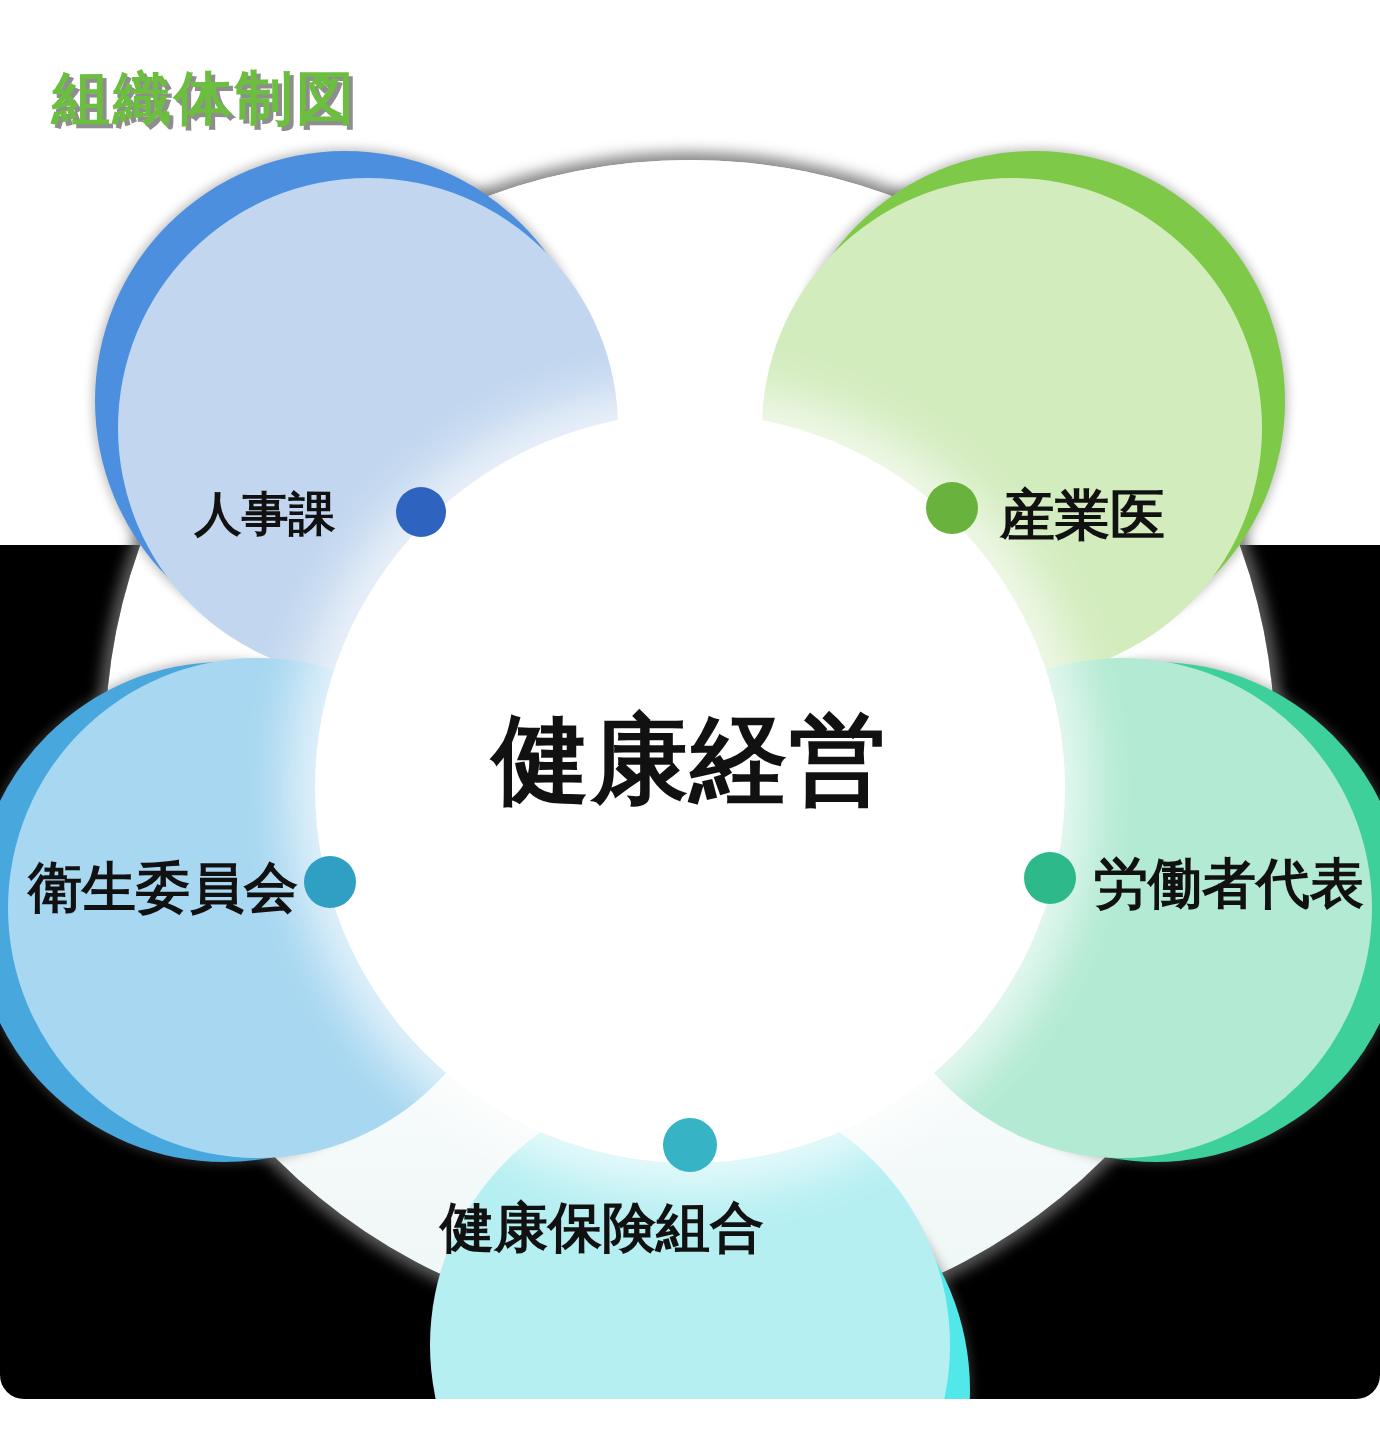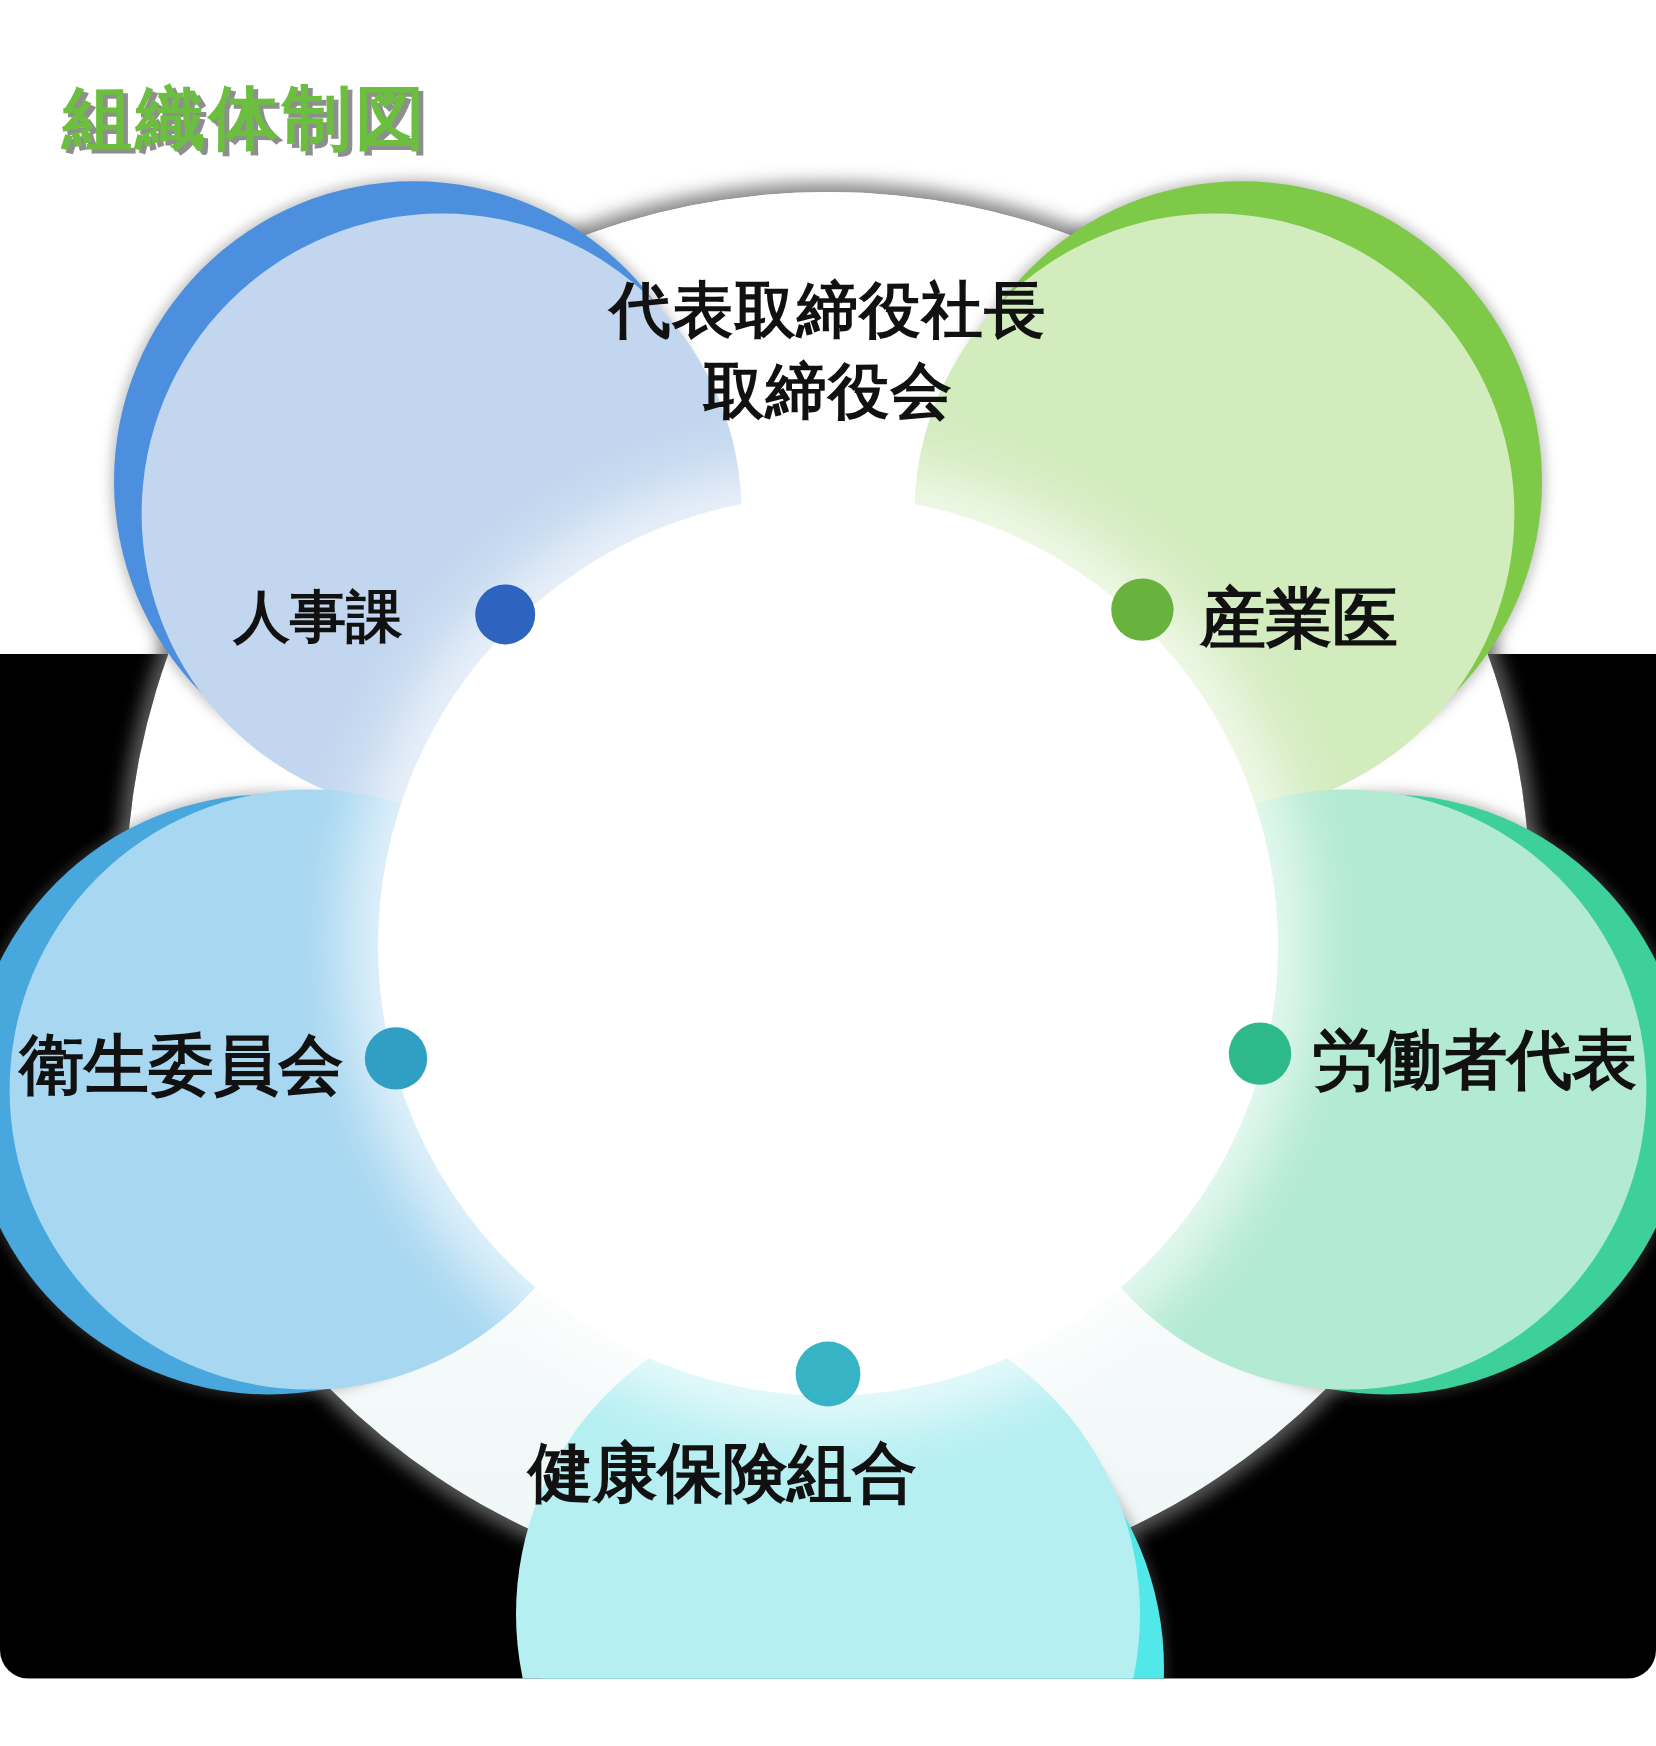--- a/index.html
+++ b/index.html
@@ -62,21 +62,21 @@
     left:340px;top:714px;width:700px;
     text-align:center;color:#111;
     font-size:97px;font-weight:900;line-height:106px;
     letter-spacing:2px;white-space:nowrap;
   }
   .node-label{
     position:absolute;color:#111;font-weight:800;white-space:nowrap;
   }
   .lbl-jinji{left:140px;top:483px;width:250px;font-size:47px;text-align:center;}
   .lbl-sangyoi{left:1000px;top:479px;font-size:55px;}
-  .lbl-eisei{left:16px;top:852px;font-size:54px;}
+  .lbl-eisei{left:28px;top:852px;font-size:54px;}
   .lbl-rodo{left:1094px;top:848px;font-size:54px;text-align:right;}
   .lbl-kenpo{left:440px;top:1192px;width:500px;font-size:54px;}
 
   .dot{position:absolute;border-radius:50%;}
   .dot-jinji{left:396px;top:487px;width:50px;height:50px;}
   .dot-sangyoi{left:926px;top:482px;width:52px;height:52px;}
   .dot-eisei{left:304px;top:856px;width:52px;height:52px;}
   .dot-rodo{left:1024px;top:852px;width:52px;height:52px;}
   .dot-kenpo{left:663px;top:1118px;width:54px;height:54px;}
 </style>
@@ -98,25 +98,22 @@
   <div class="circle petal-inner p-tl-inner" style="background-color: rgb(194, 215, 239);"></div>
   <div class="circle petal-inner p-tr-inner" style="background-color: rgb(211, 236, 190);"></div>
   <div class="circle petal-inner p-l-inner" style="background-color: rgb(167, 215, 241);"></div>
   <div class="circle petal-inner p-r-inner" style="background-color: rgb(178, 234, 211);"></div>
   <div class="circle petal-inner p-b-inner" style="background-color: rgb(181, 239, 242);"></div>
 
   <div class="circle center-circle"></div>
 
   <div class="abs page-title" style="color: rgb(108, 190, 63);">組織体制図</div>
 
-  <div class="abs top-box">
-    <div>代表取締役社長</div>
-    <div>取締役会</div>
-  </div>
 
+  <div class="abs center-label">健康経営</div>
 
   <div class="node-label lbl-jinji">人事課</div>
   <div class="dot dot-jinji" style="background-color: rgb(46, 99, 192);"></div>
 
   <div class="node-label lbl-sangyoi">産業医</div>
   <div class="dot dot-sangyoi" style="background-color: rgb(106, 178, 62);"></div>
 
   <div class="node-label lbl-eisei">衛生委員会</div>
   <div class="dot dot-eisei" style="background-color: rgb(47, 159, 196);"></div>
 

